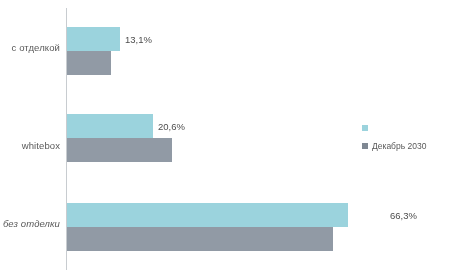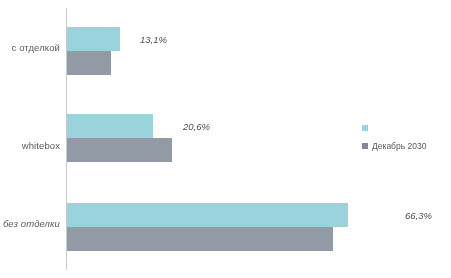--- a/index.html
+++ b/index.html
@@ -74,22 +74,21 @@
   .bar.series-0 { background: #9bd3dd; }
   .bar.series-1 { background: #919aa5; }
 
   .bar-value {
     position: absolute;
     top: 50%;
     transform: translateY(-50%);
     font-size: 9.5px;
     color: #4d4d4d;
     white-space: nowrap;
-    padding-left: 20px;
-    font-style: italic;
+    padding-left: 5px;
   }
 
   
   #legend {
     position: absolute;
     left: 362px;
     top: 120px;
     width: 88px;
   }
 
@@ -136,21 +135,21 @@
       <div class="bar-row" style="top:24px;">
         <div class="bar series-1" style="width:44px;"></div>
       </div>
     </div>
 
     <div class="cat-group" style="top:114px;height:48px;">
       <div class="cat-label" style="top:26px;">whitebox</div>
 
       <div class="bar-row" style="top:0px;">
         <div class="bar series-0" style="width:86px;"></div>
-        <div class="bar-value" style="left:86px;margin-left:10px;">20,6%</div>
+        <div class="bar-value" style="left:86px;">20,6%</div>
       </div>
 
       <div class="bar-row" style="top:24px;">
         <div class="bar series-1" style="width:105px;"></div>
       </div>
     </div>
 
     <div class="cat-group" style="top:203px;height:48px;">
       <div class="cat-label" style="top:15px;font-style:italic;">без отделки</div>
 

